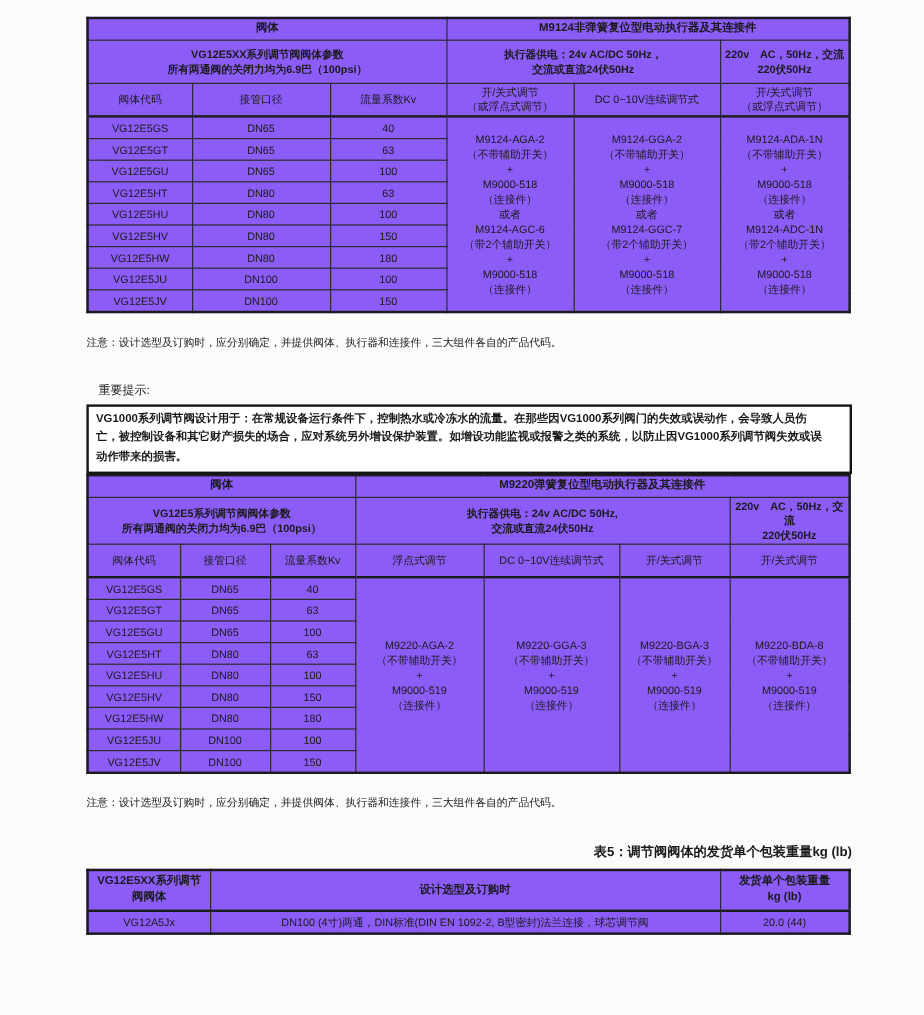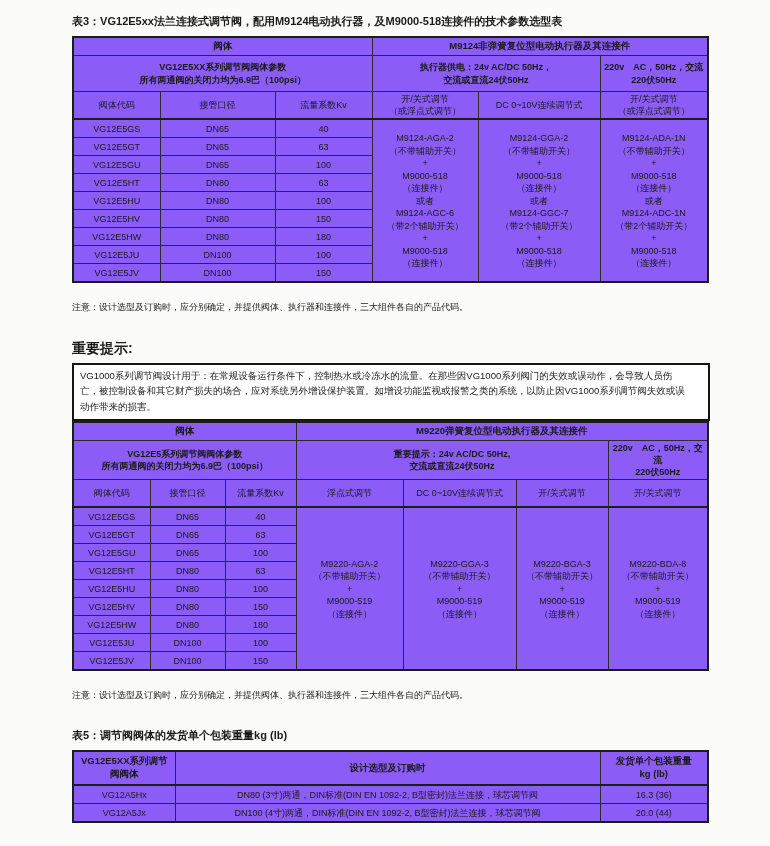--- a/index.html
+++ b/index.html
@@ -20,36 +20,35 @@
     border:1px solid #2b2b2b;text-align:center;vertical-align:middle;
     font-size:9px;padding:1px 2px;overflow:hidden;line-height:1.35;
   }
   thead tr.r1 td{height:15px;font-weight:bold;font-size:9.5px;}
   thead tr.r2 td{height:33px;font-weight:bold;}
   thead tr.r3 td{height:24px;}
   thead tr:last-child td{border-bottom:2px solid #1c1c1c;}
   tbody td{height:15px;}
   .act-cell{line-height:12.5px;font-size:9px;}
   .note{font-size:9px;margin:18px 0 0 0;color:#222;}
-  .imp-label{font-weight:bold;font-size:14px;margin:26px 0 5px 0;}
+  .imp-label{font-weight:normal;font-size:10px;margin:26px 0 5px 10px;}
   .imp-box{
     border:2px solid #151515;background:#fff;
-    padding:3px 23px 5px 6px;font-size:9.5px;font-weight:normal;line-height:1.6;
+    padding:3px 23px 5px 6px;font-size:9.5px;font-weight:bold;line-height:1.6;
   }
   .mt-t4{margin-top:24px;}
-  .mt-t5{margin-top:26px;}
+  .mt-t5{margin-top:26px;text-align:right;}
   #t5 thead tr.r1 td{height:30px;}
   #t5 tbody td{height:15px;}
 </style>
 </head>
 <body>
 
 <div class="page">
 
-  <div class="tbl-title">表3：VG12E5xx法兰连接式调节阀，配用M9124电动执行器，及M9000-518连接件的技术参数选型表</div>
 
   <table id="t3">
     <colgroup>
       <col style="width:87px">
         <col style="width:115px">
         <col style="width:97px">
       <col style="width:106px">
         <col style="width:122px">
         <col style="width:108px">
     </colgroup>
@@ -195,21 +194,21 @@
       <tr class="r1">
         <td colspan="3">阀体</td>
         <td colspan="4">M9220弹簧复位型电动执行器及其连接件</td>
       </tr>
       <tr class="r2">
         <td colspan="3">
           <span>VG12E5系列调节阀阀体参数</span><br>
           <span>所有两通阀的关闭力均为6.9巴（100psi）</span>
         </td>
         <td colspan="3">
-          <span>重要提示：24v AC/DC 50Hz,</span><br>
+          <span>执行器供电：24v AC/DC 50Hz,</span><br>
           <span>交流或直流24伏50Hz</span>
         </td>
         <td>
           <span>220v　AC，50Hz，交流</span><br>
           <span>220伏50Hz</span>
         </td>
       </tr>
       <tr class="r3">
         <td>阀体代码</td>
         <td>接管口径</td>
@@ -315,25 +314,20 @@
         </td>
         <td>设计选型及订购时</td>
         <td>
           <span>发货单个包装重量</span><br>
           <span>kg (lb)</span>
         </td>
       </tr>
     </thead>
     <tbody id="t5-body">
         <tr>
-          <td>VG12A5Hx</td>
-          <td>DN80 (3寸)两通，DIN标准(DIN EN 1092-2, B型密封)法兰连接，球芯调节阀</td>
-          <td>16.3 (36)</td>
-        </tr>
-        <tr>
           <td>VG12A5Jx</td>
           <td>DN100 (4寸)两通，DIN标准(DIN EN 1092-2, B型密封)法兰连接，球芯调节阀</td>
           <td>20.0 (44)</td>
         </tr>
       </tbody>
   </table>
 
 </div>
 
 </body></html>

